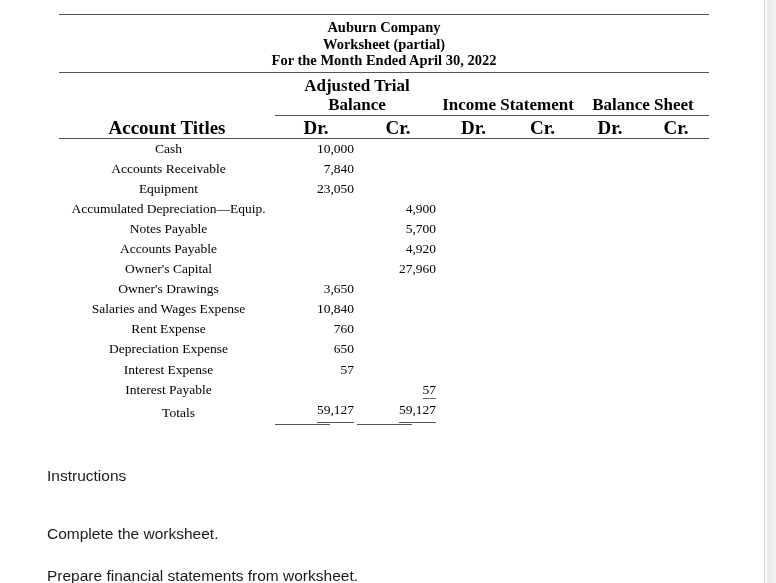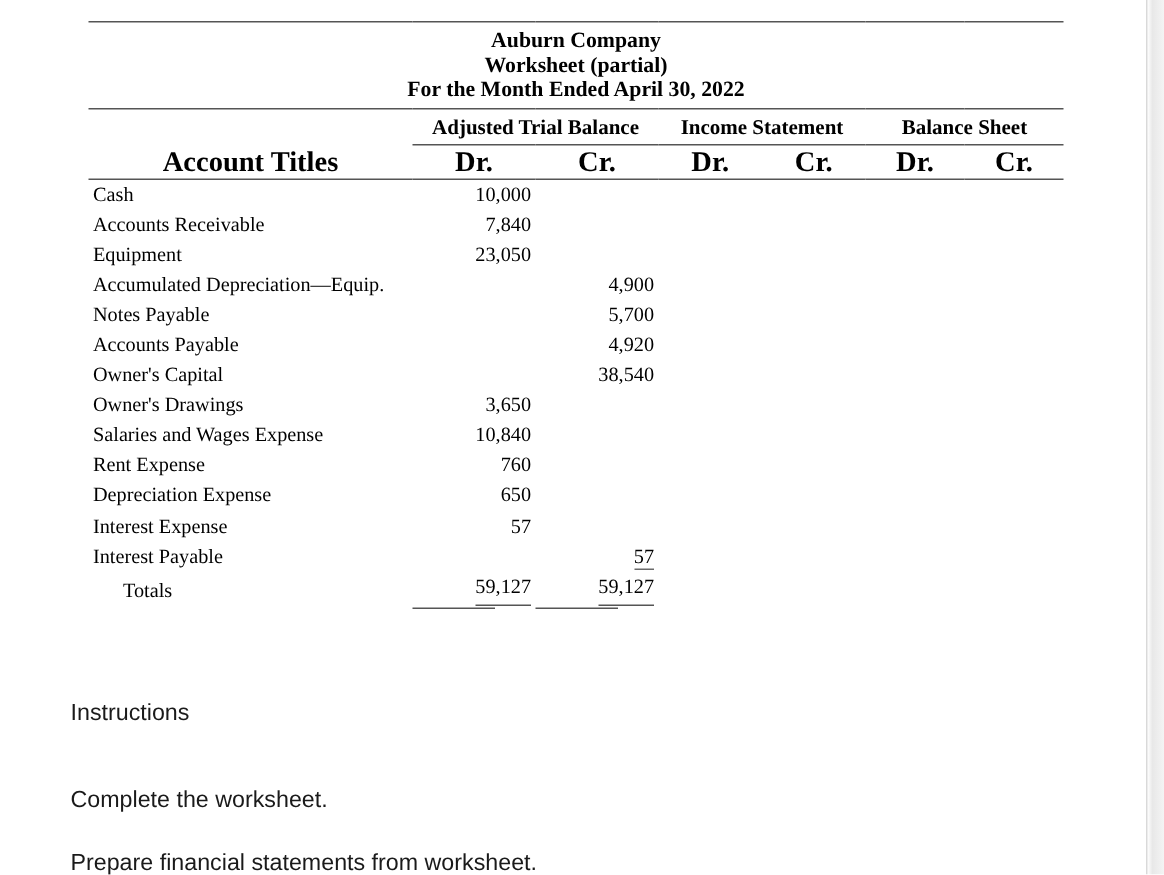--- a/index.html
+++ b/index.html
@@ -77,21 +77,21 @@
   .rule-under-title td {
     border-top: 1.5px solid #555555;
     height: 1px;
     font-size: 0;
     line-height: 0;
   }
 
   .grp-row td {
     text-align: center;
     font-weight: bold;
-    font-size: 14px;
+    font-size: 17px;
     line-height: 19px;
     padding-top: 2px;
     padding-bottom: 1px;
   }
   .grp-row td.grp {
     border-bottom: 1.3px solid #555555;
   }
   .grp-row td.spacer { border-bottom: none; }
 
   .sub-row td {
@@ -107,21 +107,21 @@
     text-align: center;
     vertical-align: bottom;
   }
 
   .data-row td {
     font-size: 13.5px;
     line-height: 20.1px;
     height: 20.1px;
   }
   .data-row td.acct {
-    text-align: left;
+    text-align: center;
     padding-left: 3px;
     white-space: nowrap;
   }
   .data-row td.amt {
     text-align: right;
     padding-right: 3px;
     white-space: nowrap;
   }
   .indent { padding-left: 23px !important; }
   
@@ -264,21 +264,21 @@
         <td class="amt"></td>
         <td class="amt">4,920</td>
         <td class="amt"></td>
         <td class="amt"></td>
         <td class="amt"></td>
         <td class="amt"></td>
       </tr>
       <tr class="data-row">
         <td class="acct">Owner's Capital</td>
         <td class="amt"></td>
-        <td class="amt">38,540</td>
+        <td class="amt">27,960</td>
         <td class="amt"></td>
         <td class="amt"></td>
         <td class="amt"></td>
         <td class="amt"></td>
       </tr>
       <tr class="data-row">
         <td class="acct">Owner's Drawings</td>
         <td class="amt">3,650</td>
         <td class="amt"></td>
         <td class="amt"></td>

